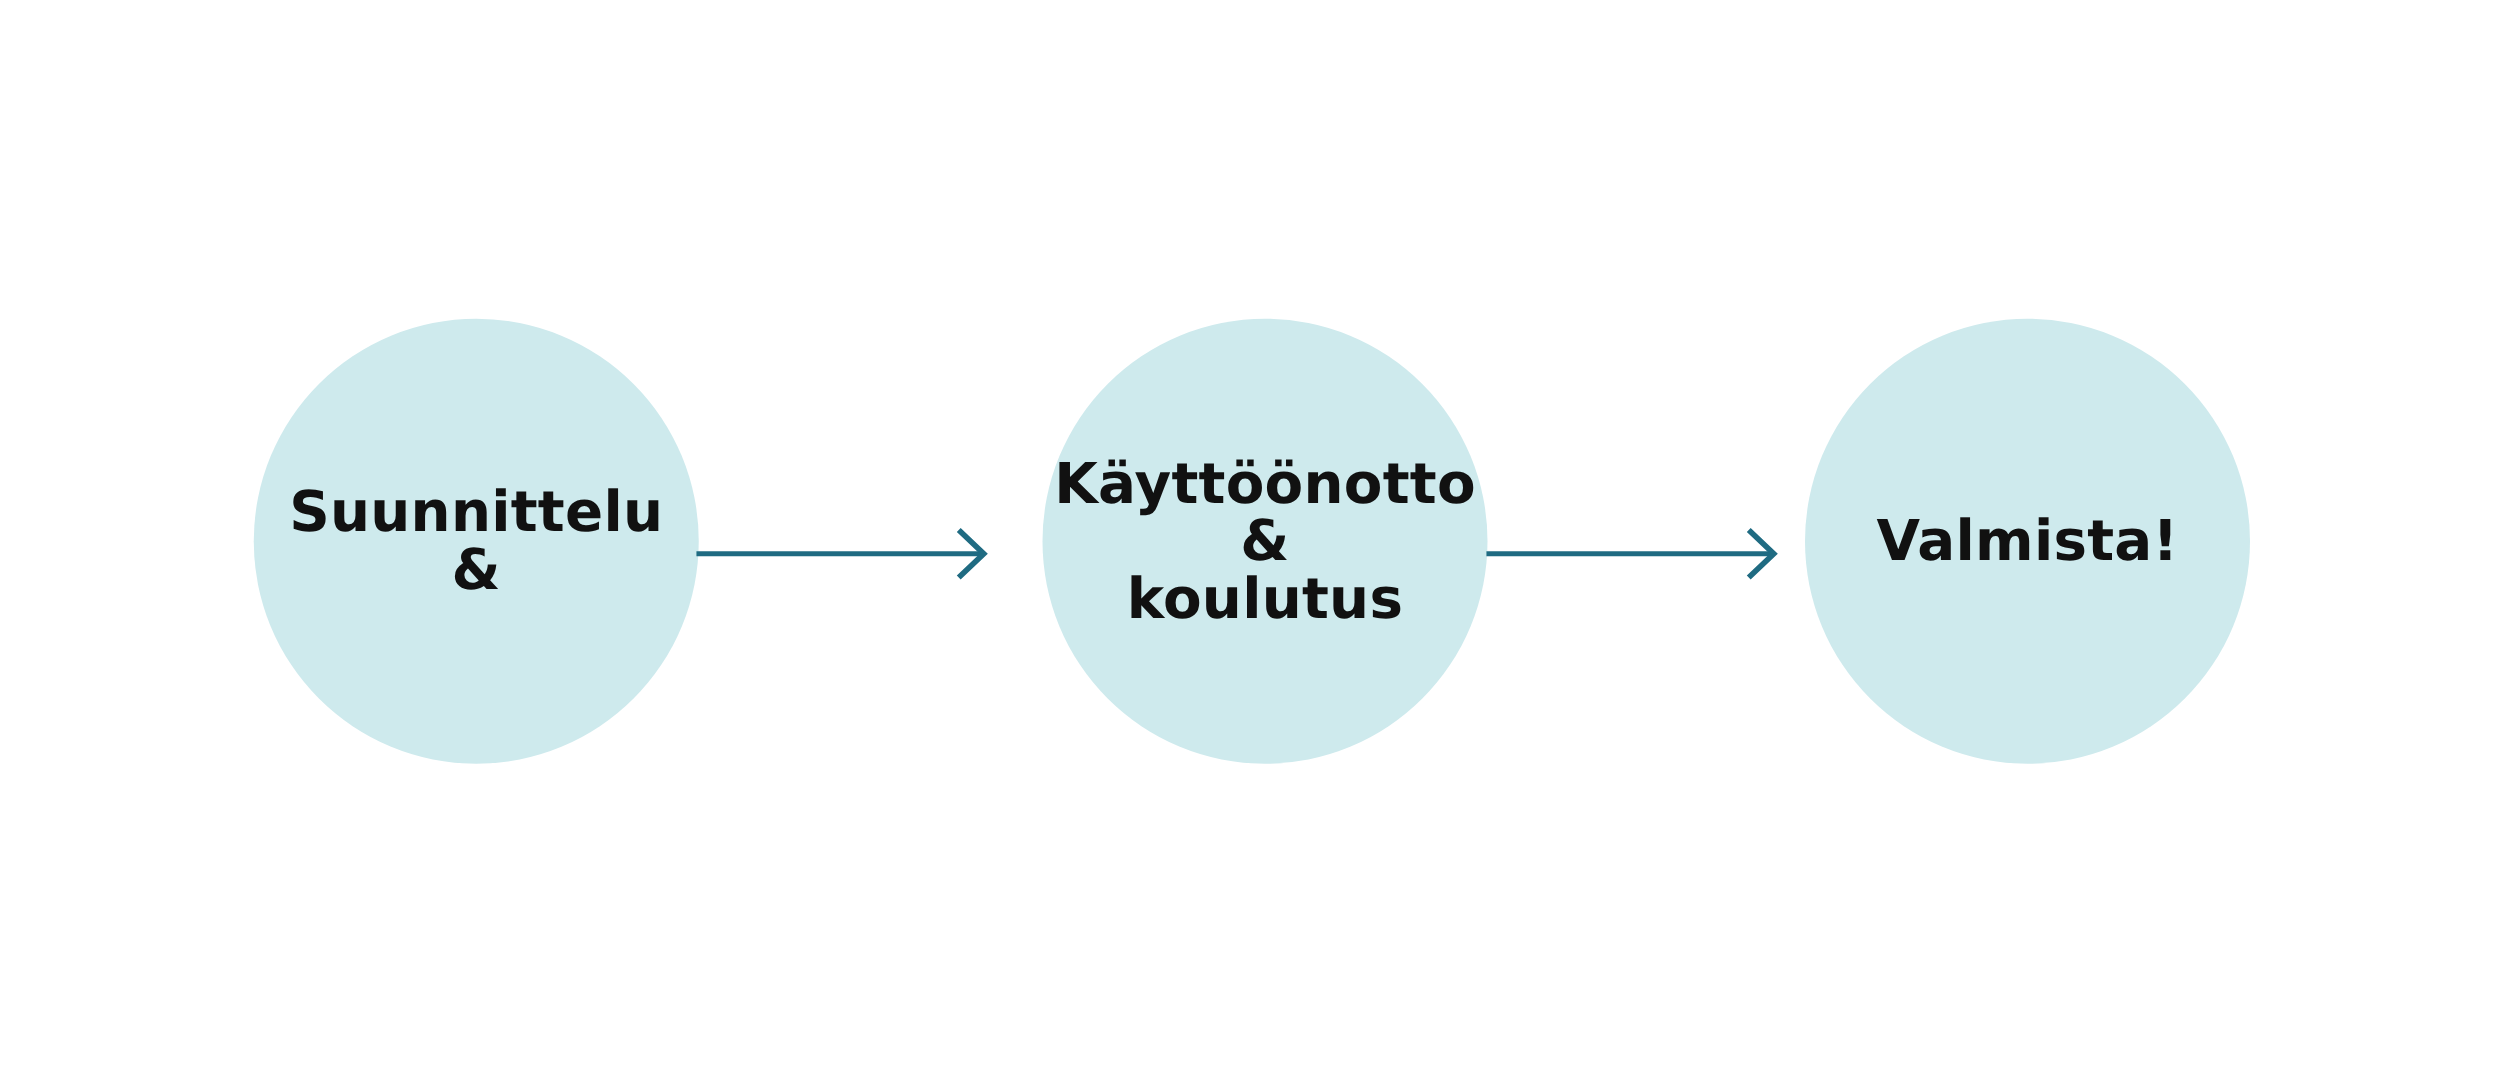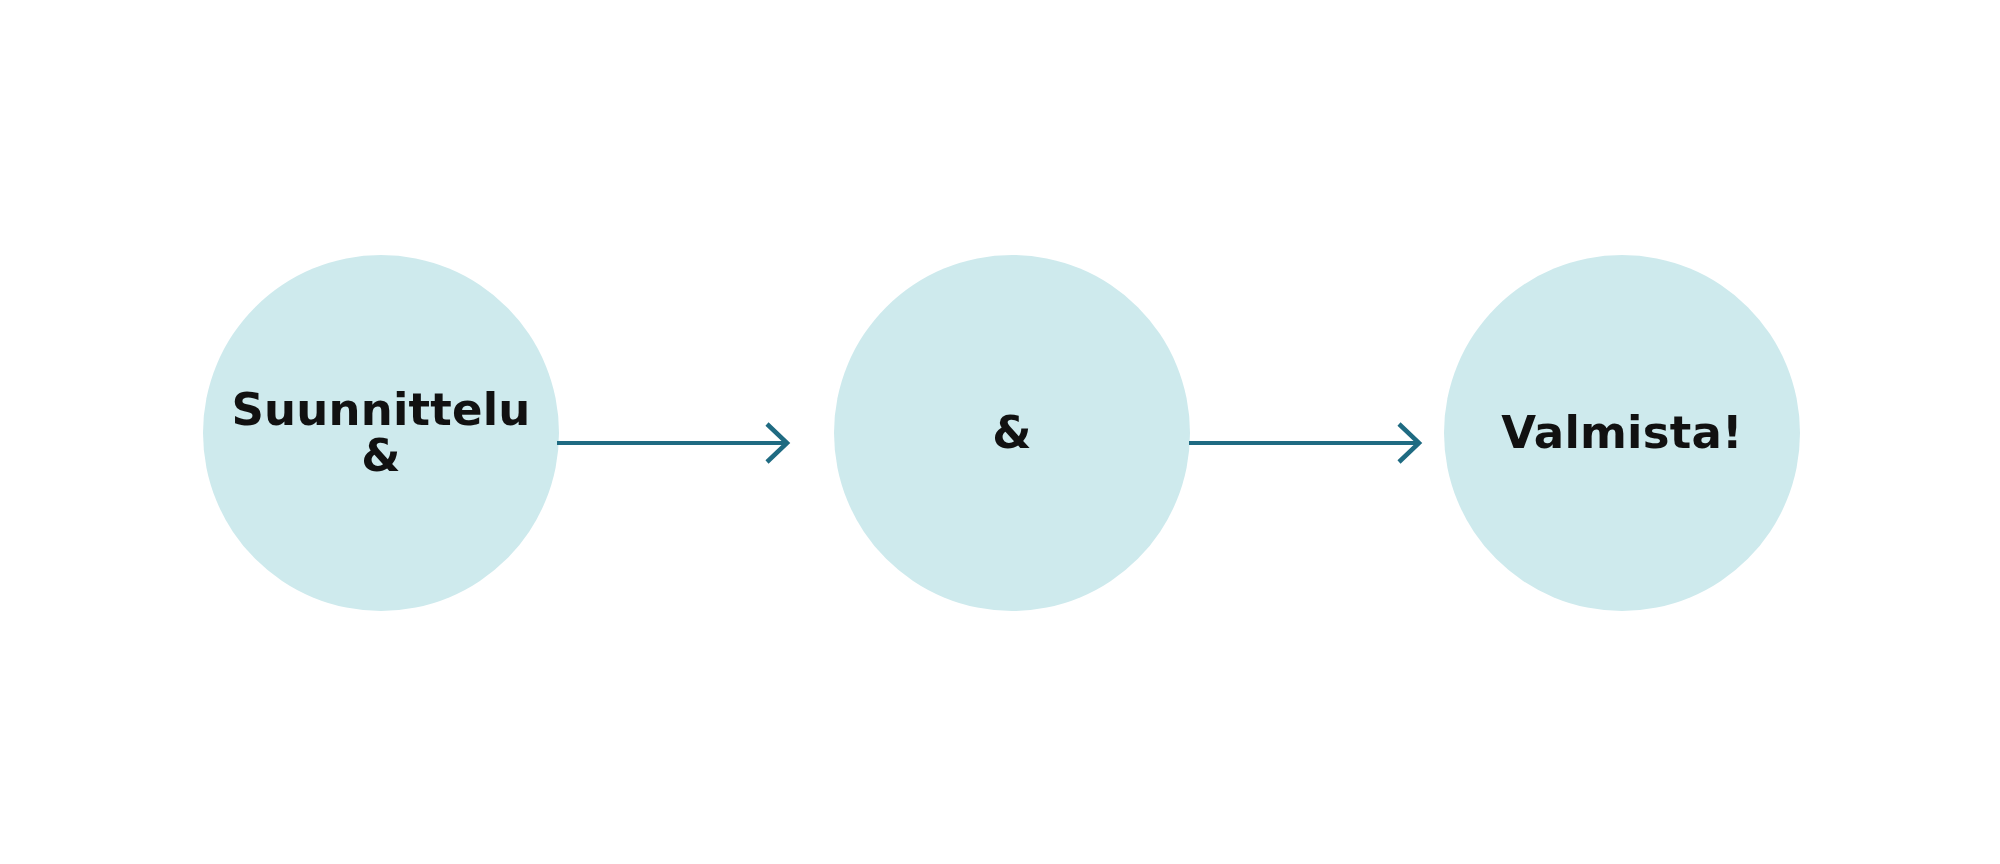--- a/index.html
+++ b/index.html
@@ -50,21 +50,23 @@
 
   <div class="arrow" id="arrow-1">
     <svg width="234" height="46" viewBox="0 0 234 46">
       <line x1="0" y1="23" x2="230" y2="23" stroke="#1f6b82" stroke-width="4"></line>
       <polyline points="210,4 230,23 210,42" fill="none" stroke="#1f6b82" stroke-width="4.5" stroke-linejoin="miter"></polyline>
     </svg>
   </div>
 
   <div class="step" id="step-2">
     <div class="step-label">
+      <span>Käyttöönotto</span>
       <span>&amp;</span>
+      <span>koulutus</span>
     </div>
   </div>
 
   <div class="arrow" id="arrow-2">
     <svg width="234" height="46" viewBox="0 0 234 46">
       <line x1="0" y1="23" x2="230" y2="23" stroke="#1f6b82" stroke-width="4"></line>
       <polyline points="210,4 230,23 210,42" fill="none" stroke="#1f6b82" stroke-width="4.5" stroke-linejoin="miter"></polyline>
     </svg>
   </div>
 

